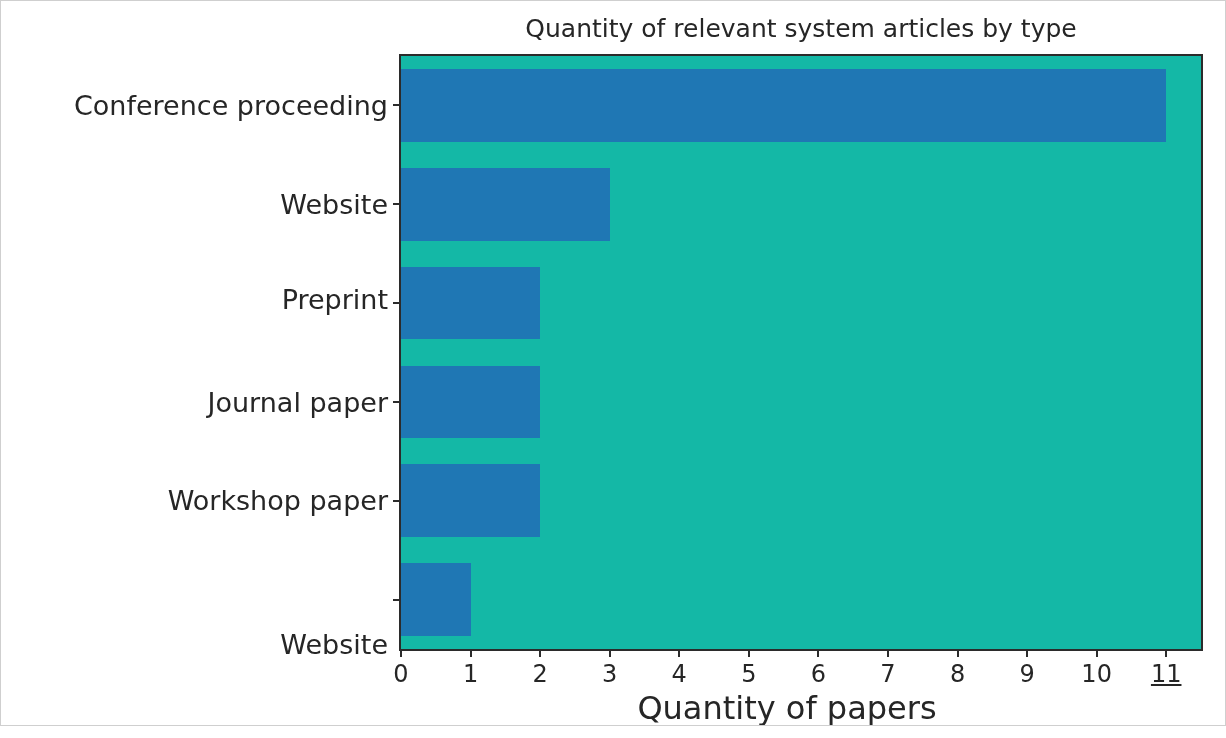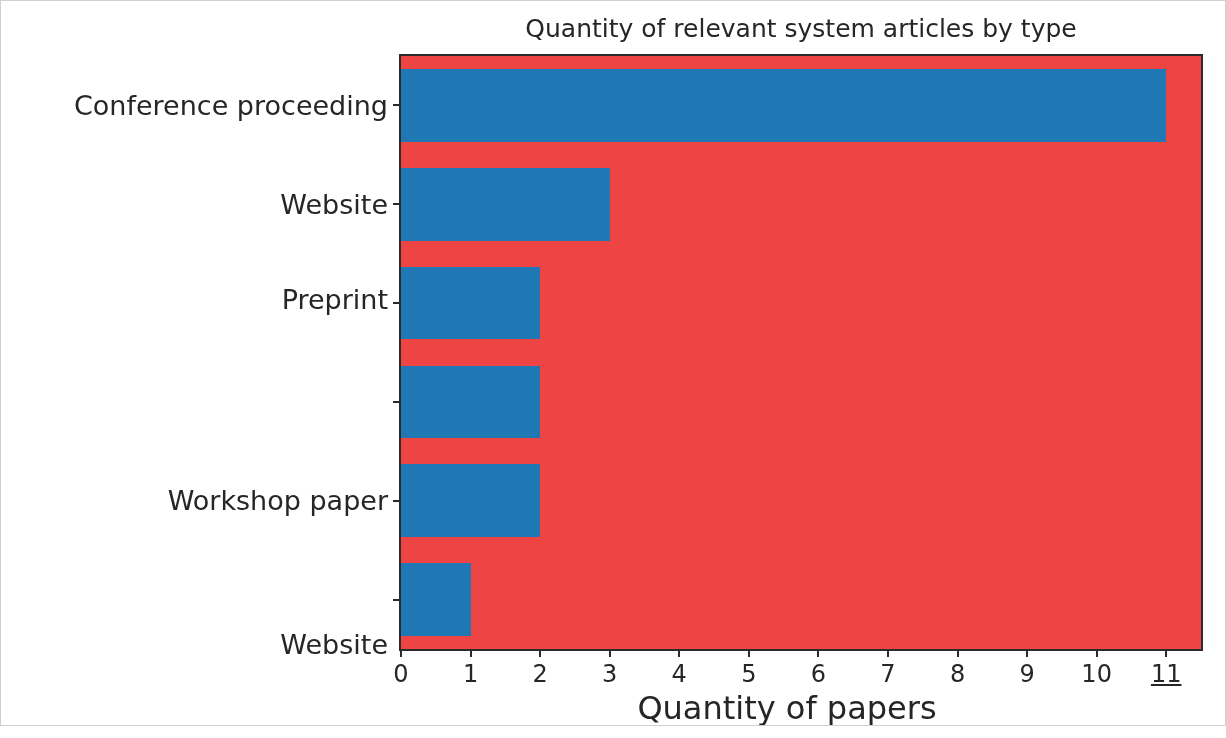--- a/index.html
+++ b/index.html
@@ -33,21 +33,21 @@
   }
   
   #axes {
     position: absolute;
     left: 398px;
     top: 53px;
     width: 804px;
     height: 597px;
     box-sizing: border-box;
     border: 2px solid #2b2b2b;
-    background: #ef4444;
+    background: #14b8a6;
   }
   #plot-area {
     position: absolute;
     left: 0;
     top: 0;
     right: 0;
     bottom: 0;
   }
   
   .bar-row {
@@ -136,20 +136,21 @@
           <div class="bar" title="Website: 1" style="width: 69.5652px; background: rgb(31, 119, 180);"></div>
         </div>
       </div>
   <div class="ytick-mark" style="top: 48.4167px; background: rgb(43, 43, 43);"></div>
       <div class="ytick-label" style="top: 49.4167px;">Conference proceeding</div>
       <div class="ytick-mark" style="top: 147.25px; background: rgb(43, 43, 43);"></div>
       <div class="ytick-label" style="top: 148.25px;">Website</div>
       <div class="ytick-mark" style="top: 246.083px; background: rgb(43, 43, 43);"></div>
       <div class="ytick-label" style="top: 243px;">Preprint</div>
       <div class="ytick-mark" style="top: 344.917px; background: rgb(43, 43, 43);"></div>
+      <div class="ytick-label" style="top: 345.917px;">Journal paper</div>
       <div class="ytick-mark" style="top: 443.75px; background: rgb(43, 43, 43);"></div>
       <div class="ytick-label" style="top: 444px;">Workshop paper</div>
       <div class="ytick-mark" style="top: 542.583px; background: rgb(43, 43, 43);"></div>
       <div class="ytick-label" style="top: 543.583px; margin-top: 44px;">Website</div>
       <div class="xtick-mark" style="left: -1px; background: rgb(43, 43, 43);"></div>
       <div class="xtick-label" style="left: 0px;">0</div>
       <div class="xtick-mark" style="left: 68.5652px; background: rgb(43, 43, 43);"></div>
       <div class="xtick-label" style="left: 69.5652px;">1</div>
       <div class="xtick-mark" style="left: 138.13px; background: rgb(43, 43, 43);"></div>
       <div class="xtick-label" style="left: 139.13px;">2</div>

